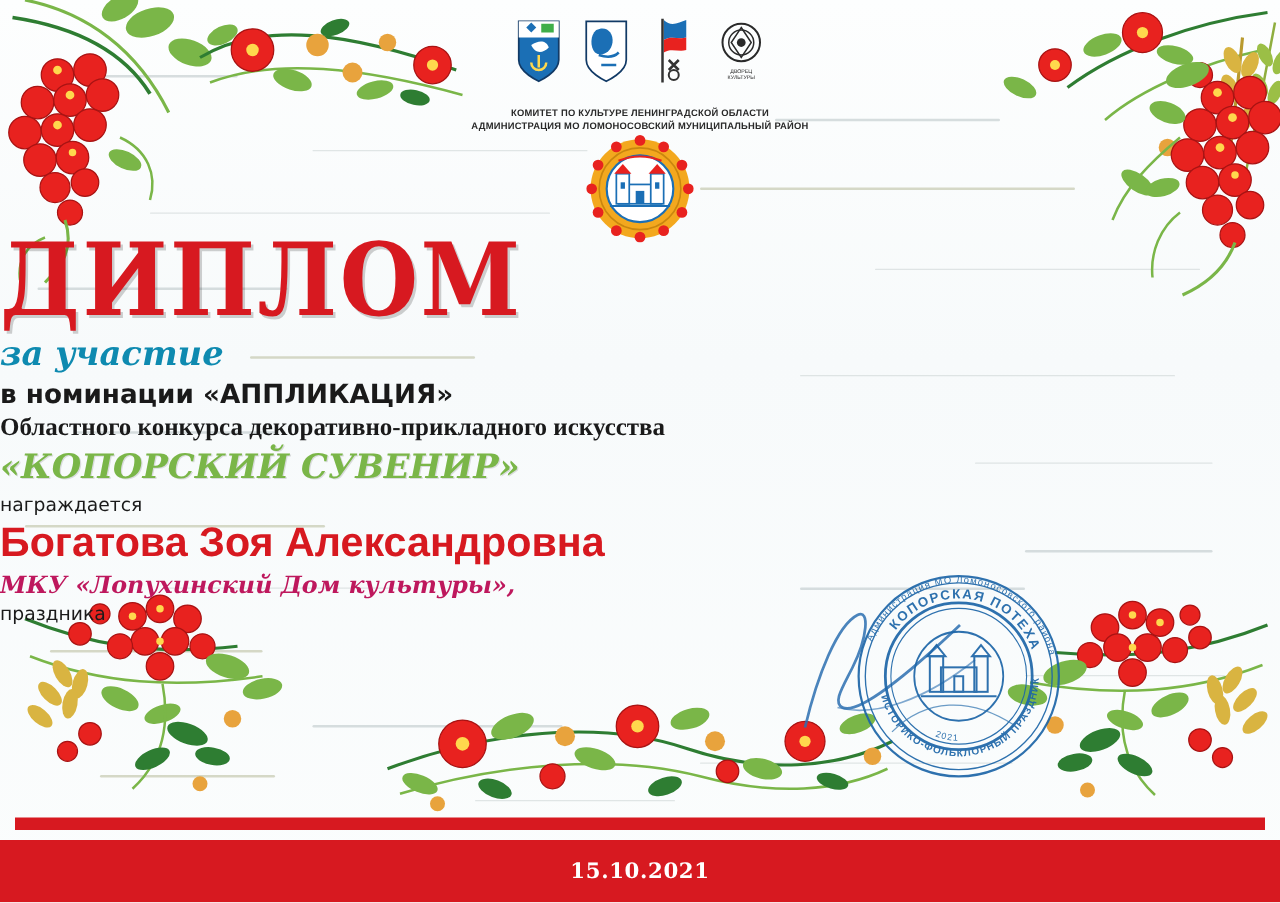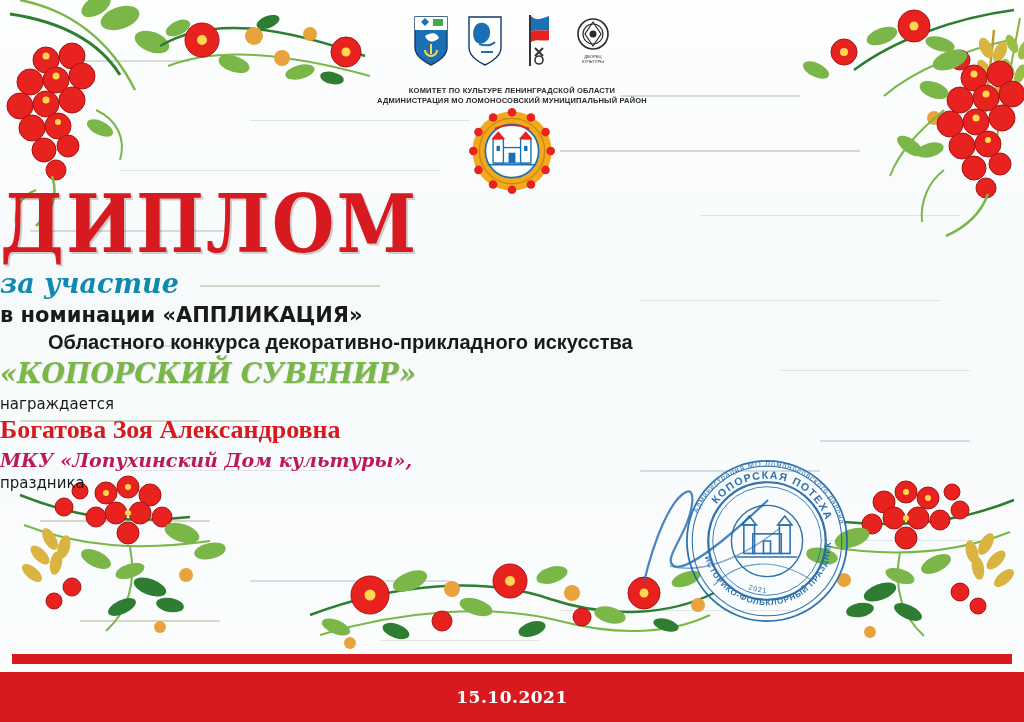--- a/index.html
+++ b/index.html
@@ -114,45 +114,44 @@
     margin: 14px 0 0 0;
   }
   .nomination {
     font-family: "DejaVu Sans", sans-serif;
     font-size: 21px;
     font-weight: bold;
     color: #1a1a1a;
     margin: 4px 0 4px 0;
   }
   .contest {
-    font-family: Liberation Sans, sans-serif;
+    font-family: Liberation Serif, serif;
     font-size: 20px;
     font-weight: bold;
     color: #1a1a1a;
     margin: 4px 0 2px 0;
-    padding-left: 48px;
   }
   .contest-name {
     font-family: "DejaVu Serif", serif;
     font-style: italic;
     font-size: 27px;
     font-weight: bold;
     color: #7ab648;
     margin: 4px 0 6px 0;
     text-shadow: 1px 1px 0 rgba(0,0,0,.12);
   }
   .awarded-label {
     font-family: "DejaVu Sans", sans-serif;
     font-size: 15px;
     color: #1a1a1a;
     margin: 6px 0 2px 0;
   }
   .laureate {
-    font-family: Liberation Serif, serif;
-    font-size: 26px;
+    font-family: Liberation Sans, sans-serif;
+    font-size: 33px;
     font-weight: bold;
     color: #d71920;
     margin: 2px 0 4px 0;
   }
   .org1 {
     font-family: "DejaVu Serif", serif;
     font-style: italic;
     font-size: 19px;
     font-weight: bold;
     color: #be185d;

